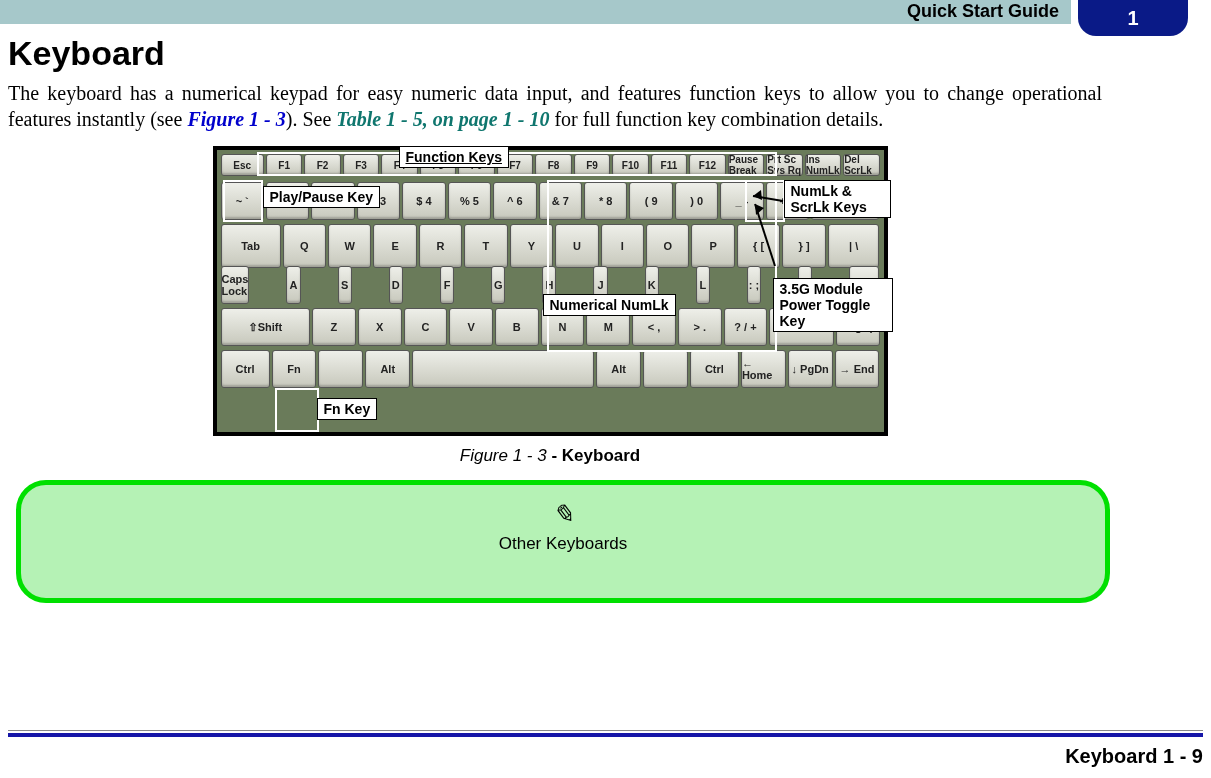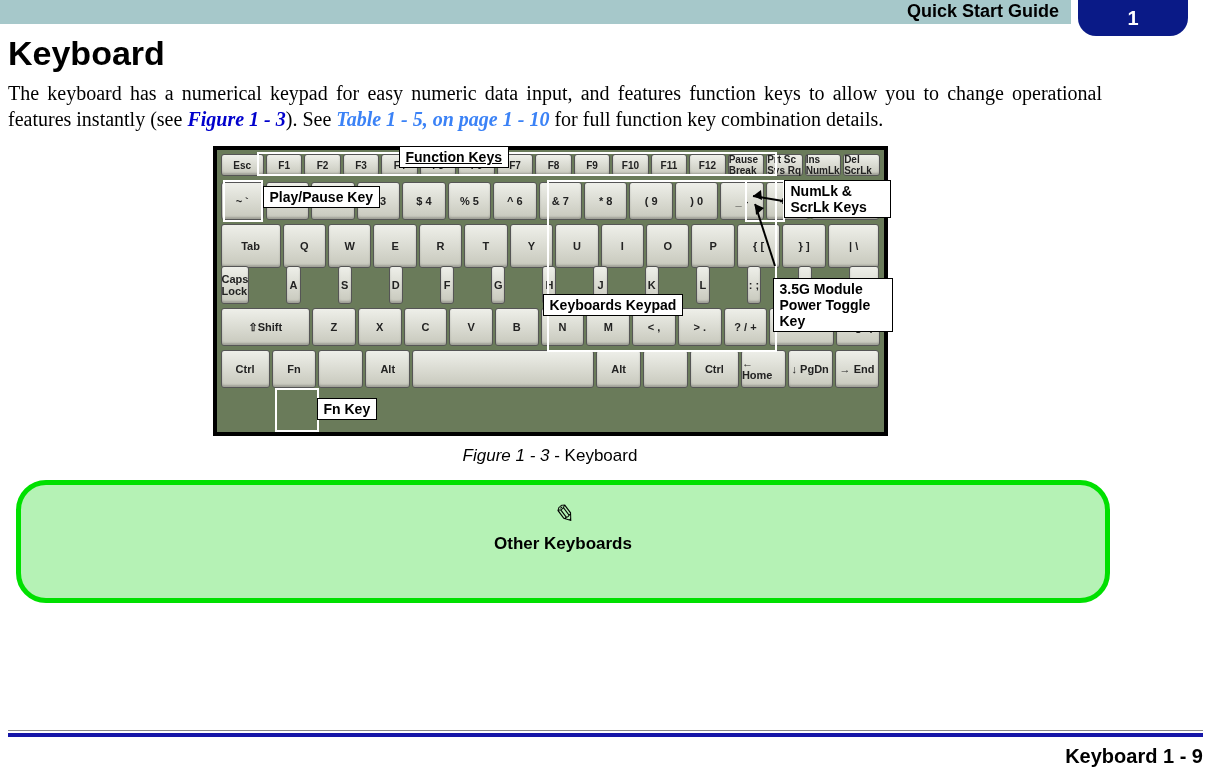--- a/index.html
+++ b/index.html
@@ -52,21 +52,21 @@
   }
   .intro {
     font-family: "Times New Roman", Times, serif;
     font-size: 20px;
     line-height: 1.28;
     text-align: justify;
     width: 1094px;
     margin-bottom: 14px;
   }
   .intro .ref { font-style: italic; font-weight: bold; color: #0000cc; }
-  .intro .ref2 { font-style: italic; font-weight: bold; color: #3b82f6; }
+  .intro .ref2 { font-style: italic; font-weight: bold; color: #0f766e; }
   
   
   .kbd-wrap {
     width: 675px;
     margin: 0 auto;
     position: relative;
   }
   .kbd {
     width: 675px;
     height: 290px;
@@ -119,42 +119,42 @@
     border: 2px solid #fff;
     z-index: 5;
   }
 
   .caption {
     text-align: center;
     font-size: 17px;
     margin: 10px 0 14px 0;
   }
   .caption .fig-label { font-style: italic; }
-  .caption .fig-title { font-weight: normal; }
+  .caption .fig-title { font-weight: bold; }
 
   
   .callout {
     width: 1094px;
     margin: 0 auto 0 8px;
     border: 5px solid #00e000;
     border-radius: 30px;
     background: #b5f2b5;
     padding: 14px 20px 30px 20px;
     position: relative;
   }
   .callout .pen {
     text-align: center;
     font-size: 26px;
     font-style: italic;
     font-family: "Segoe Script", cursive;
     margin-bottom: 4px;
   }
   .callout-title {
     text-align: center;
-    font-weight: bold;
+    font-weight: normal;
     font-size: 17px;
     margin-bottom: 14px;
   }
   .callout-body {
     font-size: 16px;
     line-height: 1.35;
   }
   
   
   .footer-line {
@@ -287,21 +287,21 @@
 
       <div class="ann-box" style="top:2px; left:40px; width:520px; height:24px;"></div>
       <div class="ann-box" style="top:30px; left:6px; width:40px; height:42px;"></div>
       <div class="ann-box" style="top:30px; left:330px; width:230px; height:172px;"></div>
       <div class="ann-box" style="top:30px; left:528px; width:40px; height:42px;"></div>
       <div class="ann-box" style="top:238px; left:58px; width:44px; height:44px;"></div>
     </div>
 
     <div class="ann" style="top:0px; left:186px;text-decoration:underline;">Function Keys</div>
     <div class="ann" style="top:40px; left:50px;">Play/Pause Key</div>
-    <div class="ann" style="top:148px; left:330px;">Keyboards Keypad</div>
+    <div class="ann" style="top:148px; left:330px;">Numerical NumLk</div>
     <div class="ann" style="top:34px; left:571px; width:107px;">NumLk &amp; ScrLk Keys</div>
     <div class="ann" style="top:112px; left:560px; width:120px;margin-top:20px;">3.5G Module Power Toggle Key</div>
     <div class="ann" style="top:252px; left:104px;">Fn Key</div>
 
     <svg style="position:absolute; top:0; left:0; width:700px; height:300px; pointer-events:none; z-index:8;">
       <line x1="570" y1="55" x2="540" y2="50" stroke="#000" stroke-width="2"></line>
       <polygon points="540,50 548,44 549,54" fill="#000"></polygon>
       <line x1="562" y1="120" x2="542" y2="58" stroke="#000" stroke-width="2"></line>
       <polygon points="542,58 551,62 543,69" fill="#000"></polygon>
     </svg>

